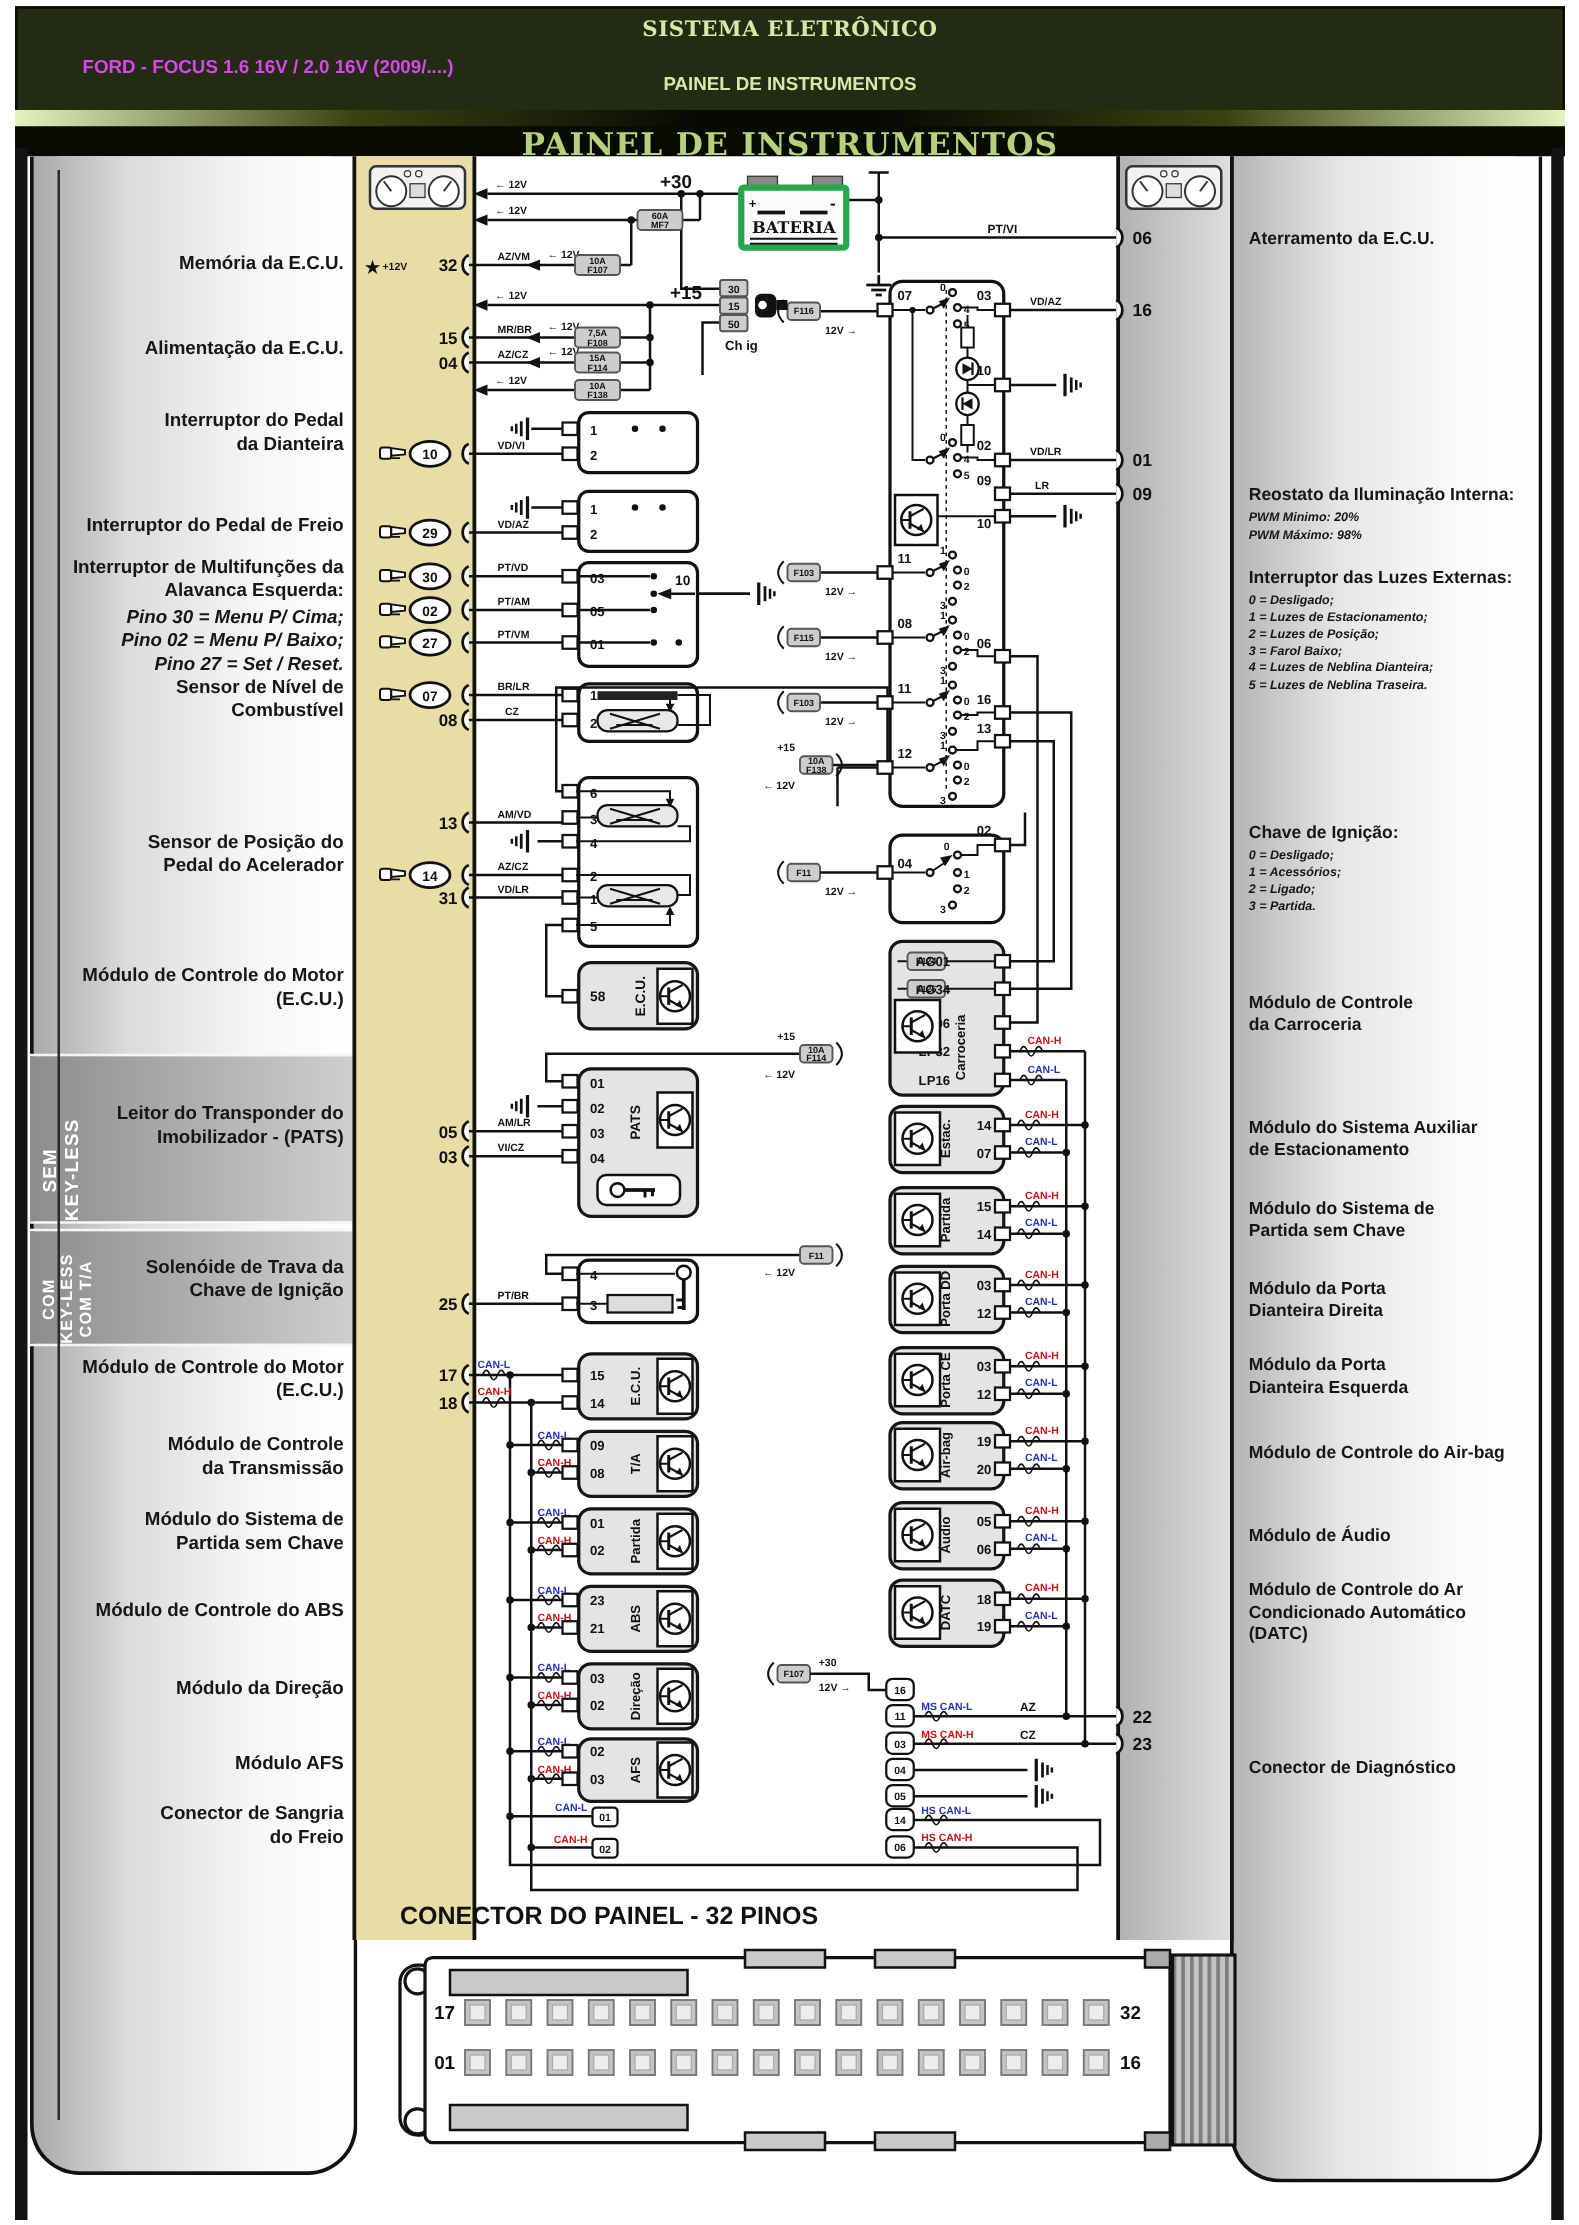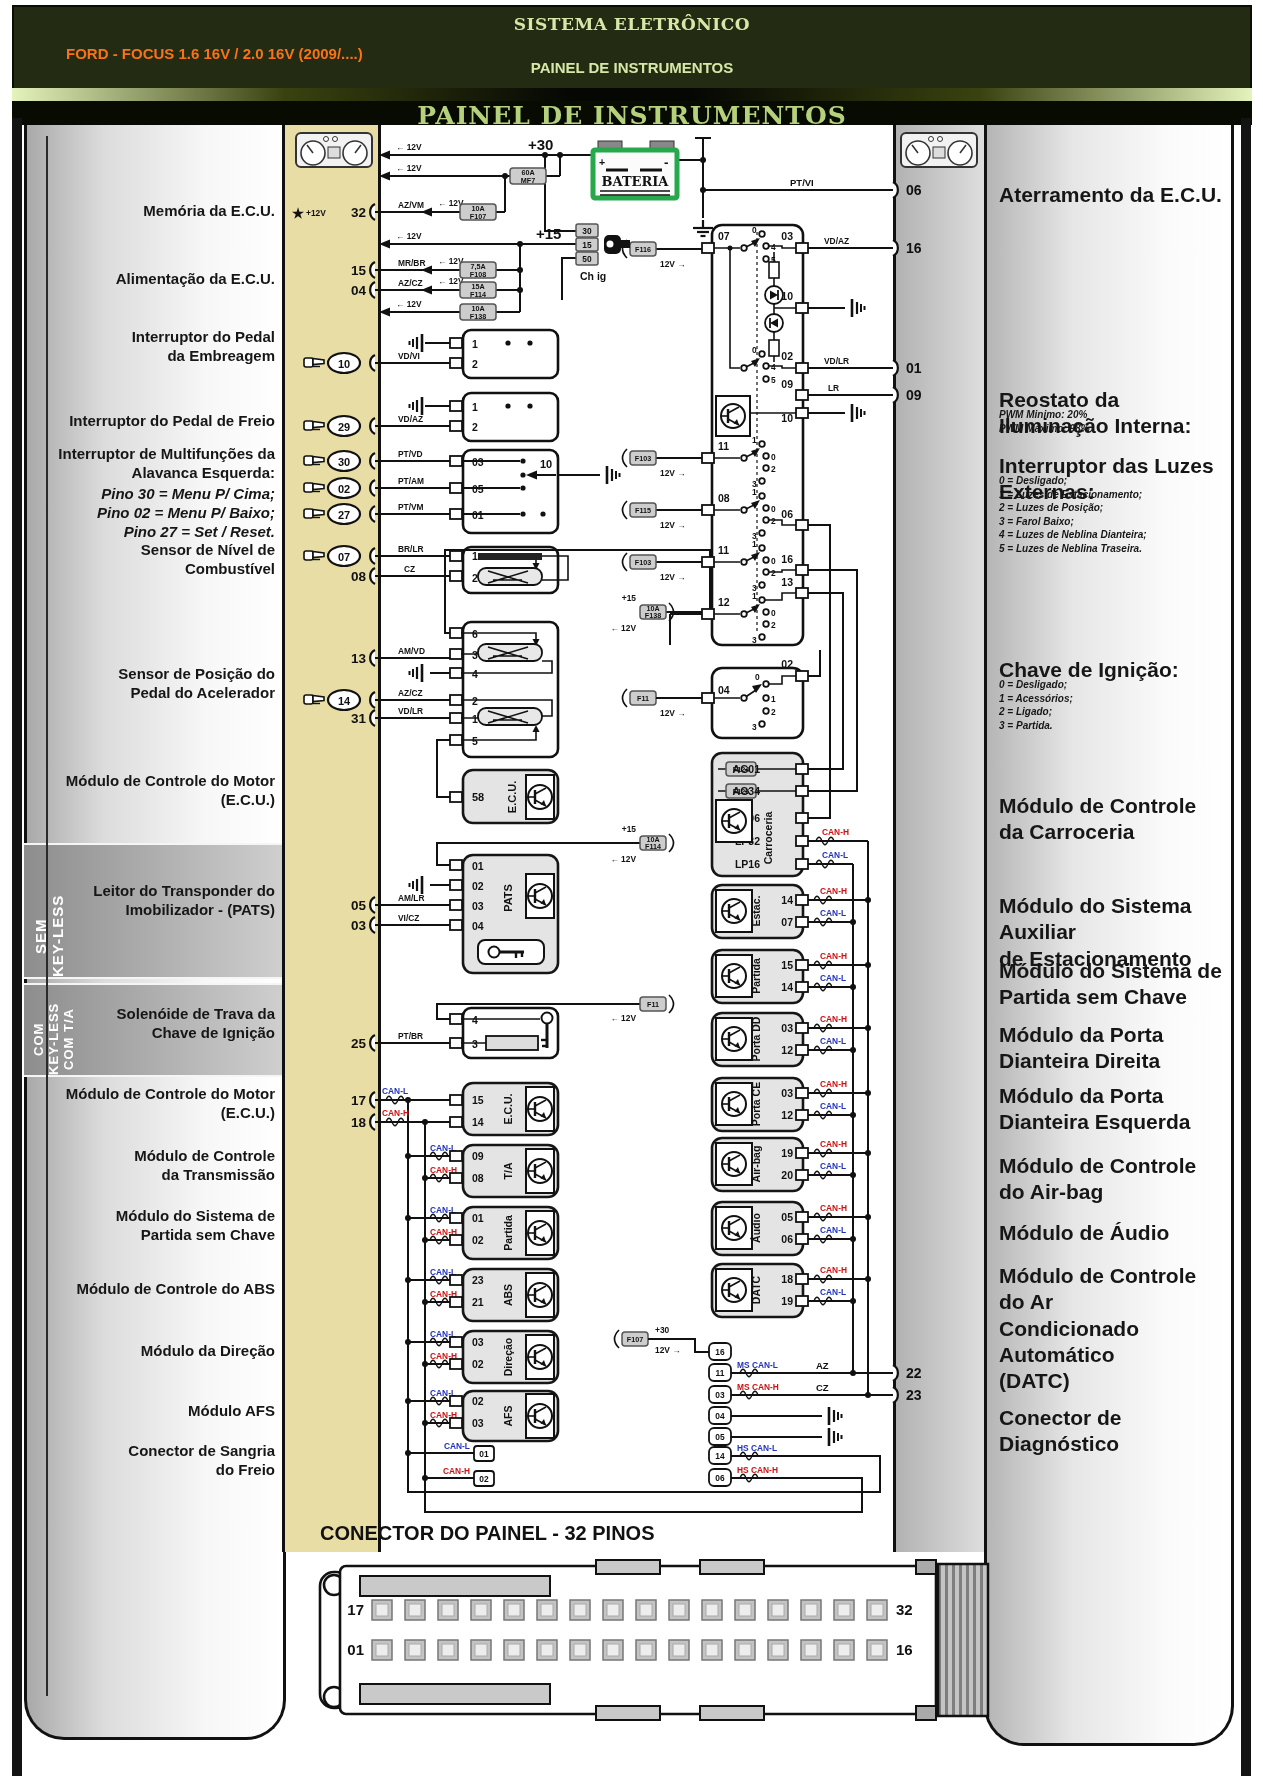--- a/index.html
+++ b/index.html
@@ -1,35 +1,35 @@
 <!DOCTYPE html>
 <html><head>
 <meta charset="utf-8">
 <style>
   html,body{margin:0;padding:0;background:#fff}
   .page{position:relative;width:1263px;height:1780px;background:#fff;font-family:"Liberation Sans",sans-serif;overflow:hidden}
   
   .hdr{position:absolute;left:12px;top:5px;right:11px;height:115px;background:#232b12;border:2px solid #0a0d04}
   .hdr-sys{position:absolute;top:7px;left:0;right:0;text-align:center;font-family:"DejaVu Serif",serif;font-weight:bold;font-size:17px;color:#d6e8a8;letter-spacing:.5px}
-  .hdr-veh{position:absolute;top:38px;left:52px;font-size:15px;font-weight:bold;color:#f97316}
+  .hdr-veh{position:absolute;top:38px;left:52px;font-size:15px;font-weight:bold;color:#d946ef}
   .hdr-sub{position:absolute;top:52px;left:0;right:0;text-align:center;font-size:15px;font-weight:bold;color:#d6e8a8}
   .hdr-grad{position:absolute;top:83px;left:-2px;right:-2px;height:16px;background:linear-gradient(90deg,#e4f2bb 0%,#39420f 22%,#050703 45%,#050703 55%,#39420f 78%,#e4f2bb 100%)}
   .hdr-title{position:absolute;top:96px;left:0;right:0;height:26px;background:#070b02;text-align:center;font-family:"DejaVu Serif",serif;font-weight:bold;font-size:25px;color:#b6d17c;letter-spacing:1px}
   
   .frame-l{position:absolute;left:12px;top:118px;width:10px;height:1658px;background:#131313}
   .frame-r{position:absolute;left:1241px;top:118px;width:10px;height:1658px;background:#131313}
   .thin-l{position:absolute;left:46px;top:136px;width:2px;height:1560px;background:#2a2a2a}
   
   .lpanel{position:absolute;left:24px;top:125px;width:256px;height:1612px;background:linear-gradient(90deg,#a9a9a9 0%,#dcdcdc 30%,#f7f7f7 70%,#ffffff 100%);border:3px solid #111;border-top:none;border-radius:0 0 40px 40px}
   .rpanel{position:absolute;left:984px;top:125px;width:244px;height:1618px;background:linear-gradient(90deg,#b5b5b5 0%,#e6e6e6 35%,#fbfbfb 75%,#ffffff 100%);border:3px solid #111;border-top:none;border-radius:0 0 40px 40px}
   .tanstrip{position:absolute;left:282px;top:125px;width:93px;height:1427px;background:#e9dda6;border-left:3px solid #111;border-right:3px solid #111}
   .graystrip{position:absolute;left:893px;top:125px;width:88px;height:1427px;background:linear-gradient(90deg,#b2b2b2,#dedede);border-left:3px solid #111;border-right:3px solid #111}
   .llab{position:absolute;left:6px;right:8px;text-align:right;font-weight:bold;font-size:15px;color:#161616;line-height:1.25;white-space:pre-line}
   .llab.small{font-size:15px;font-style:italic}
-  .rlab{position:absolute;left:12px;right:6px;text-align:left;font-weight:bold;font-size:21px;color:#161616;line-height:1.25;white-space:pre-line}
+  .rlab{position:absolute;left:12px;right:6px;text-align:left;font-weight:bold;font-size:14px;color:#161616;line-height:1.25;white-space:pre-line}
   .rlines{position:absolute;left:12px;right:6px;font-weight:bold;font-style:italic;font-size:10px;color:#161616;line-height:1.36;white-space:pre-line}
   .band{position:absolute;left:-3px;right:0;background:linear-gradient(90deg,#8d8d8d,#cfcfcf);border-top:2px solid #f5f5f5;border-bottom:2px solid #f5f5f5}
   .vtxt{position:absolute;left:8px;top:0;bottom:0;display:flex;align-items:center;writing-mode:vertical-rl;transform:rotate(180deg);color:#fff;font-weight:bold;font-size:15px;letter-spacing:1px;line-height:1.15;white-space:pre-line;text-align:center}
   .btitle{position:absolute;left:320px;top:1522px;width:660px;text-align:left;font-size:20px;font-weight:bold;color:#111}
   
   svg.diag{position:absolute;left:0;top:0;pointer-events:none}
   svg text{font-family:"Liberation Sans",sans-serif;fill:#111;font-weight:bold}
   .w{stroke:#111;stroke-width:2;fill:none}
   .w1{stroke:#111;stroke-width:1.6;fill:none}
   .bx{fill:#fff;stroke:#111;stroke-width:2.6}
@@ -65,21 +65,21 @@
 KEY-LESS</span>
     </div>
     <div class="band" style="top:858px;height:90px">
       <span class="vtxt" style="font-size:13px">COM
 KEY-LESS
 COM T/A</span>
     </div>
     <div class="llab" style="top:77px">Memória da E.C.U.</div>
     <div class="llab" style="top:145px">Alimentação da E.C.U.</div>
     <div class="llab" style="top:203px">Interruptor do Pedal
-da Embreagem</div>
+da Dianteira</div>
     <div class="llab" style="top:287px">Interruptor do Pedal de Freio</div>
     <div class="llab" style="top:320px">Interruptor de Multifunções da
 Alavanca Esquerda:</div>
     <div class="llab small" style="top:360px">Pino 30 = Menu P/ Cima;
 Pino 02 = Menu P/ Baixo;
 Pino 27 = Set / Reset.</div>
     <div class="llab" style="top:540px">Sensor de Posição do
 Pedal do Acelerador</div>
     <div class="llab" style="top:416px">Sensor de Nível de
 Combustível</div>

